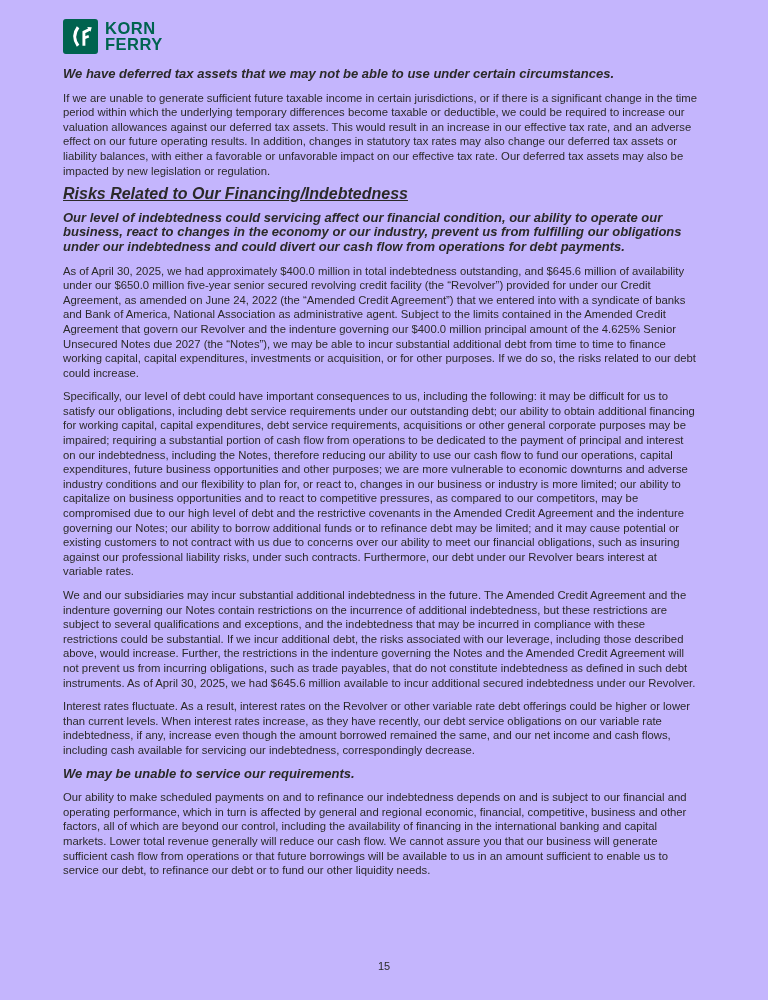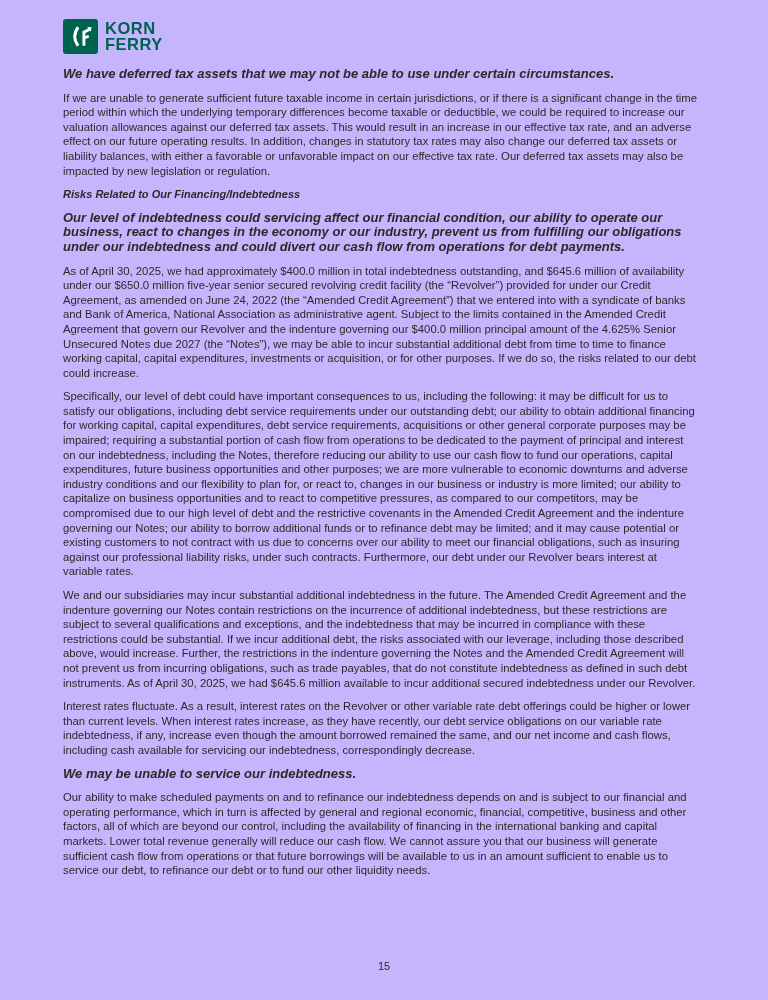--- a/index.html
+++ b/index.html
@@ -51,22 +51,23 @@
   .doc .h-bi {
     font-weight: bold;
     font-style: italic;
     margin: 0 0 9px 0;
     font-size: 13px;
     line-height: 14.6px;
   }
   .doc .h-section {
     font-weight: bold;
     font-style: italic;
+    text-decoration: underline;
     margin: 3px 0 9px 0;
-    font-size: 11px;
+    font-size: 16px;
     line-height: 14.6px;
   }
   .page-number {
     position: absolute;
     bottom: 28px;
     left: 0;
     width: 100%;
     text-align: center;
     font-size: 11px;
     color: #2b2a29;
@@ -98,19 +99,19 @@
     <p class="h-section">Risks Related to Our Financing/Indebtedness</p>
 
     <p class="h-bi">Our level of indebtedness could servicing affect our financial condition, our ability to operate our business, react to changes in the economy or our industry, prevent us from fulfilling our obligations under our indebtedness and could divert our cash flow from operations for debt payments.</p>
     <p>As of April 30, 2025, we had approximately $400.0 million in total indebtedness outstanding, and $645.6 million of availability under our $650.0 million five-year senior secured revolving credit facility (the “Revolver”) provided for under our Credit Agreement, as amended on June 24, 2022 (the “Amended Credit Agreement”) that we entered into with a syndicate of banks and Bank of America, National Association as administrative agent. Subject to the limits contained in the Amended Credit Agreement that govern our Revolver and the indenture governing our $400.0 million principal amount of the 4.625% Senior Unsecured Notes due 2027 (the “Notes”), we may be able to incur substantial additional debt from time to time to finance working capital, capital expenditures, investments or acquisition, or for other purposes. If we do so, the risks related to our debt could increase.</p>
     <p>Specifically, our level of debt could have important consequences to us, including the following: it may be difficult for us to satisfy our obligations, including debt service requirements under our outstanding debt; our ability to obtain additional financing for working capital, capital expenditures, debt service requirements, acquisitions or other general corporate purposes may be impaired; requiring a substantial portion of cash flow from operations to be dedicated to the payment of principal and interest on our indebtedness, including the Notes, therefore reducing our ability to use our cash flow to fund our operations, capital expenditures, future business opportunities and other purposes; we are more vulnerable to economic downturns and adverse industry conditions and our flexibility to plan for, or react to, changes in our business or industry is more limited; our ability to capitalize on business opportunities and to react to competitive pressures, as compared to our competitors, may be compromised due to our high level of debt and the restrictive covenants in the Amended Credit Agreement and the indenture governing our Notes; our ability to borrow additional funds or to refinance debt may be limited; and it may cause potential or existing customers to not contract with us due to concerns over our ability to meet our financial obligations, such as insuring against our professional liability risks, under such contracts. Furthermore, our debt under our Revolver bears interest at variable rates.</p>
 
     <p>We and our subsidiaries may incur substantial additional indebtedness in the future. The Amended Credit Agreement and the indenture governing our Notes contain restrictions on the incurrence of additional indebtedness, but these restrictions are subject to several qualifications and exceptions, and the indebtedness that may be incurred in compliance with these restrictions could be substantial. If we incur additional debt, the risks associated with our leverage, including those described above, would increase. Further, the restrictions in the indenture governing the Notes and the Amended Credit Agreement will not prevent us from incurring obligations, such as trade payables, that do not constitute indebtedness as defined in such debt instruments. As of April 30, 2025, we had $645.6 million available to incur additional secured indebtedness under our Revolver.</p>
 
     <p>Interest rates fluctuate. As a result, interest rates on the Revolver or other variable rate debt offerings could be higher or lower than current levels. When interest rates increase, as they have recently, our debt service obligations on our variable rate indebtedness, if any, increase even though the amount borrowed remained the same, and our net income and cash flows, including cash available for servicing our indebtedness, correspondingly decrease.</p>
 
-    <p class="h-bi">We may be unable to service our indebtedness.</p>
+    <p class="h-bi">We may be unable to service our requirements.</p>
     <p>Our ability to make scheduled payments on and to refinance our indebtedness depends on and is subject to our financial and operating performance, which in turn is affected by general and regional economic, financial, competitive, business and other factors, all of which are beyond our control, including the availability of financing in the international banking and capital markets. Lower total revenue generally will reduce our cash flow. We cannot assure you that our business will generate sufficient cash flow from operations or that future borrowings will be available to us in an amount sufficient to enable us to service our debt, to refinance our debt or to fund our other liquidity needs.</p>
   </div>
 
   <div class="page-number">15</div>
 
 </div>
 
 </body></html>

